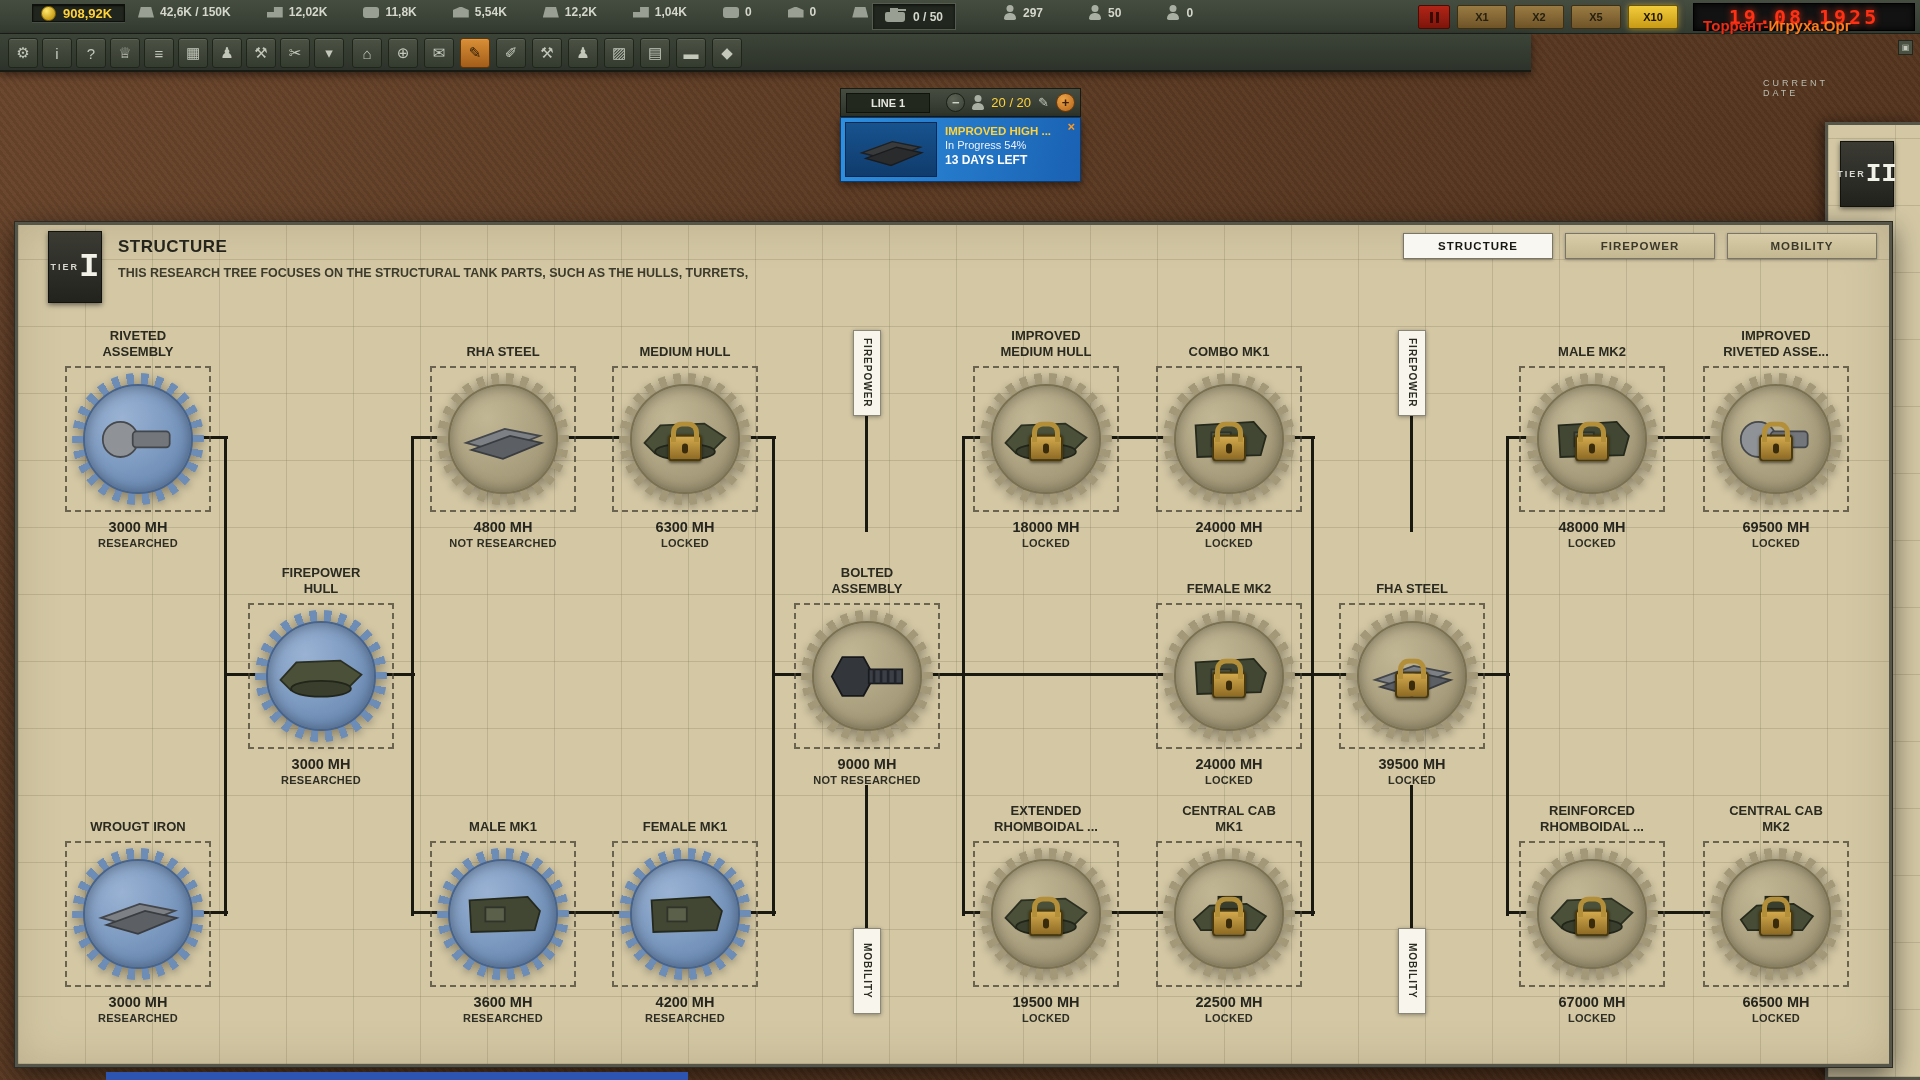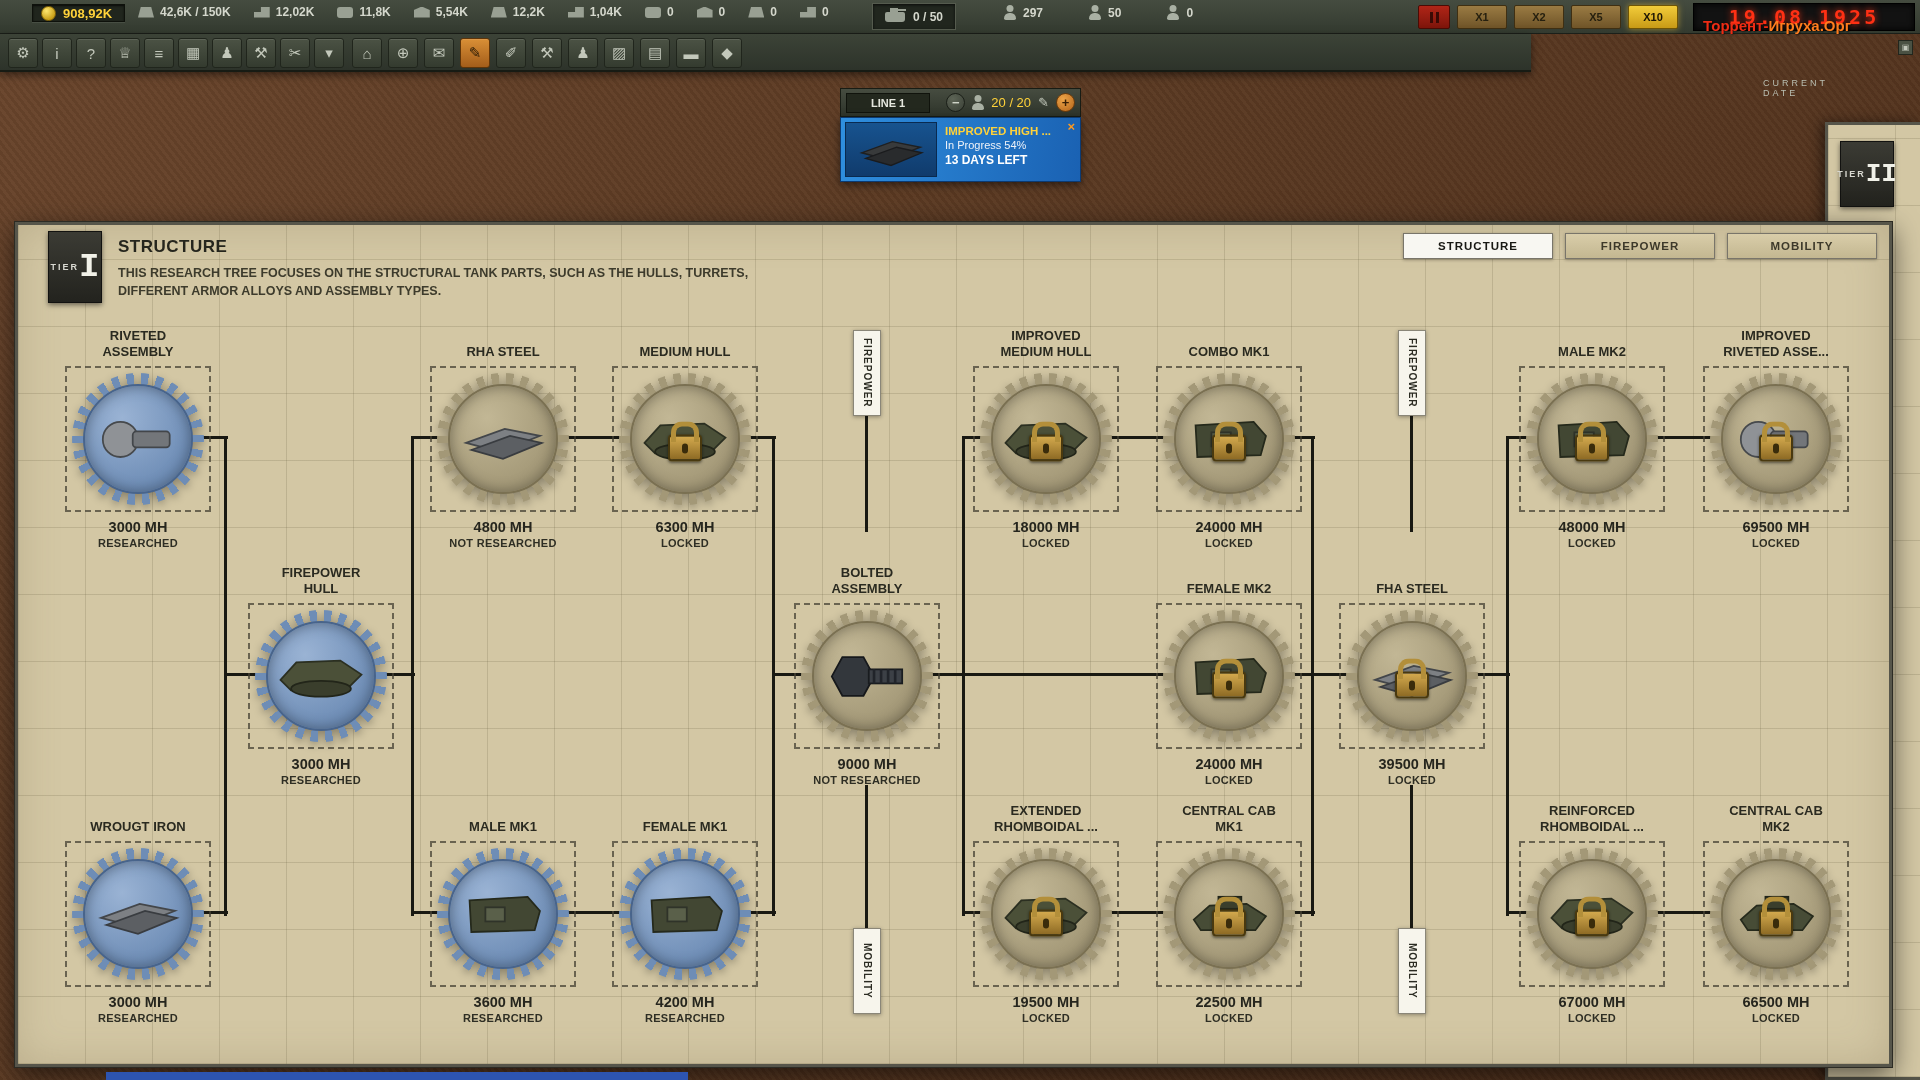--- a/index.html
+++ b/index.html
@@ -14,21 +14,21 @@
     background:linear-gradient(#454c40,#333a2f); border-bottom:1px solid #1b1f19; }
   .bar2 { position:absolute; left:0; top:34px; width:1531px; height:38px; z-index:20;
     background:linear-gradient(#3c4337,#2d332a); border-bottom:2px solid #171b14; box-shadow:0 3px 8px rgba(0,0,0,.5); }
 
   .money-box { position:absolute; left:8px; top:4px; height:18px; display:flex; align-items:center; gap:7px;
     background:#20251d; border:1px solid #0e110b; box-shadow:inset 0 1px 2px rgba(0,0,0,.7), 0 1px 0 rgba(255,255,255,.08);
     padding:0 12px 0 8px;margin-left:24px; }
   .coin-ic { width:15px; height:15px; border-radius:50%; background:radial-gradient(circle at 35% 30%,#ffe76e,#caa11a 70%); border:1px solid #8a6a08; }
   .money-val { color:#ffd23a; font-weight:bold; font-size:13px; }
 
-  .res-group { position:absolute; left:138px; top:5px; display:flex; align-items:center; gap:23px; }
+  .res-group { position:absolute; left:138px; top:5px; display:flex; align-items:center; gap:36px; }
   .res-item { display:flex; align-items:center; gap:6px; }
   .res-icon { width:16px; height:11px; background:#99a093; }
   .res-icon.v0 { clip-path:polygon(18% 0,82% 0,100% 100%,0 100%); }
   .res-icon.v1 { clip-path:polygon(0 50%,45% 50%,45% 0,100% 0,100% 100%,0 100%); }
   .res-icon.v2 { border-radius:3px; }
   .res-icon.v3 { clip-path:polygon(50% 0,100% 32%,100% 100%,0 100%,0 32%); }
   .res-value { color:#d4d7cc; font-size:12px; font-weight:bold; white-space:nowrap; }
 
   .crew-box { position:absolute; left:872px; top:3px; height:27px; display:flex; align-items:center; gap:8px;
     padding:0 12px; background:#21261e; border:1px solid #555b4e; box-shadow:inset 0 1px 3px rgba(0,0,0,.7); }
@@ -161,21 +161,20 @@
 </div>
 
 <div class="research-panel grid-bg">
   <div class="tier-badge t1">
     <div class="tier-word">TIER</div>
     <div class="tier-num">I</div>
   </div>
   <div class="panel-title">STRUCTURE</div>
   <div class="panel-desc">
     <div>THIS RESEARCH TREE FOCUSES ON THE STRUCTURAL TANK PARTS, SUCH AS THE HULLS, TURRETS,</div>
-    <div>DIFFERENT ARMOR ALLOYS AND ASSEMBLY TYPES.</div>
   </div>
   <div class="tabs">
       <div class="tab active">STRUCTURE</div>
       <div class="tab">FIREPOWER</div>
       <div class="tab">MOBILITY</div>
     </div>
   <div class="tree">
       <div class="tree-line" style="left: 180px; top: 211px; width: 30px; height: 3px;"></div>
       <div class="tree-line" style="left: 180px; top: 686px; width: 30px; height: 3px;"></div>
       <div class="tree-line" style="left: 208px; top: 448px; width: 32px; height: 3px;"></div>

